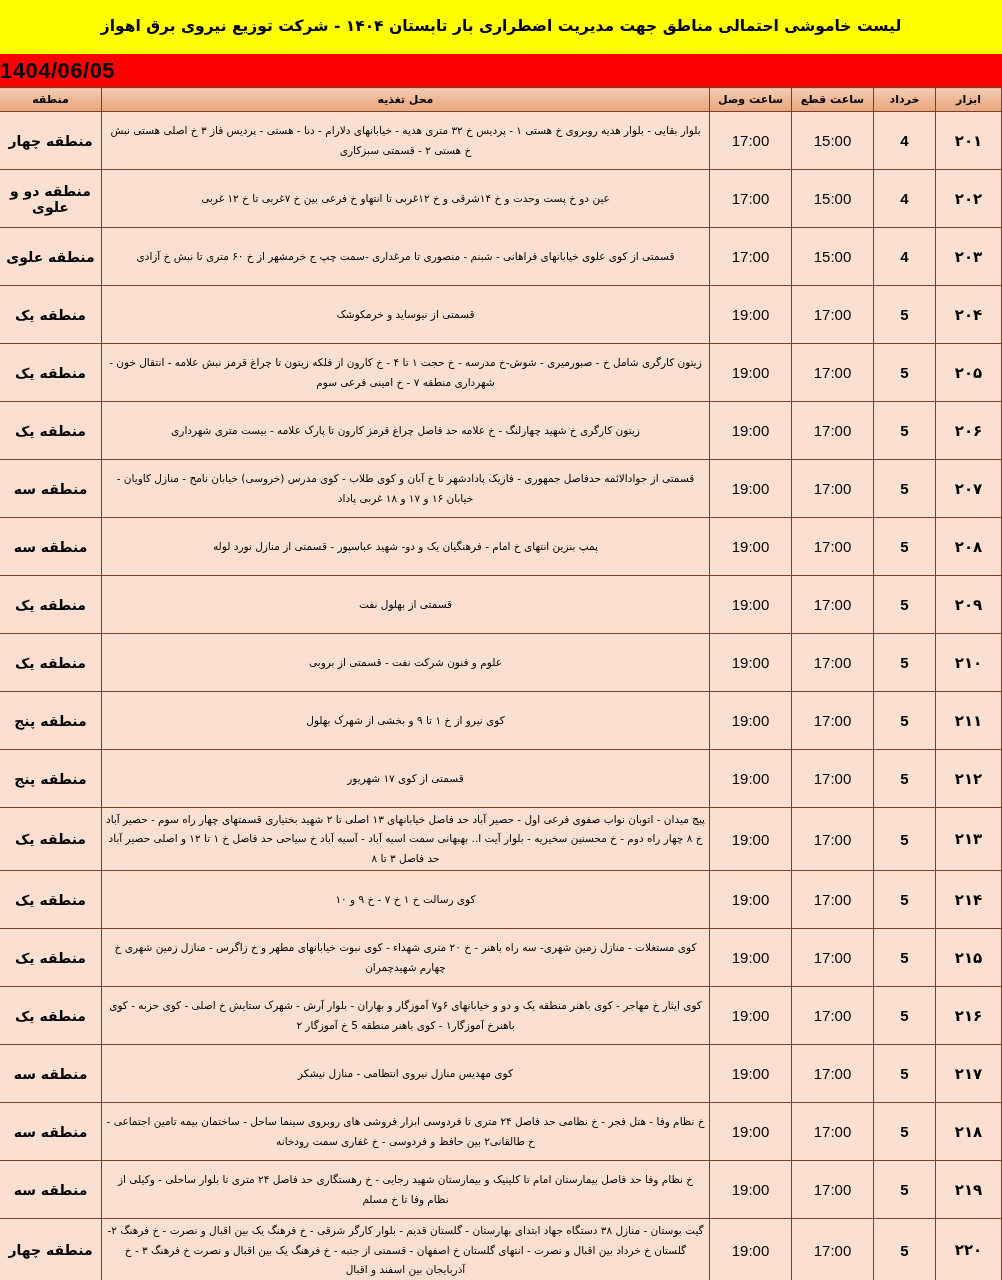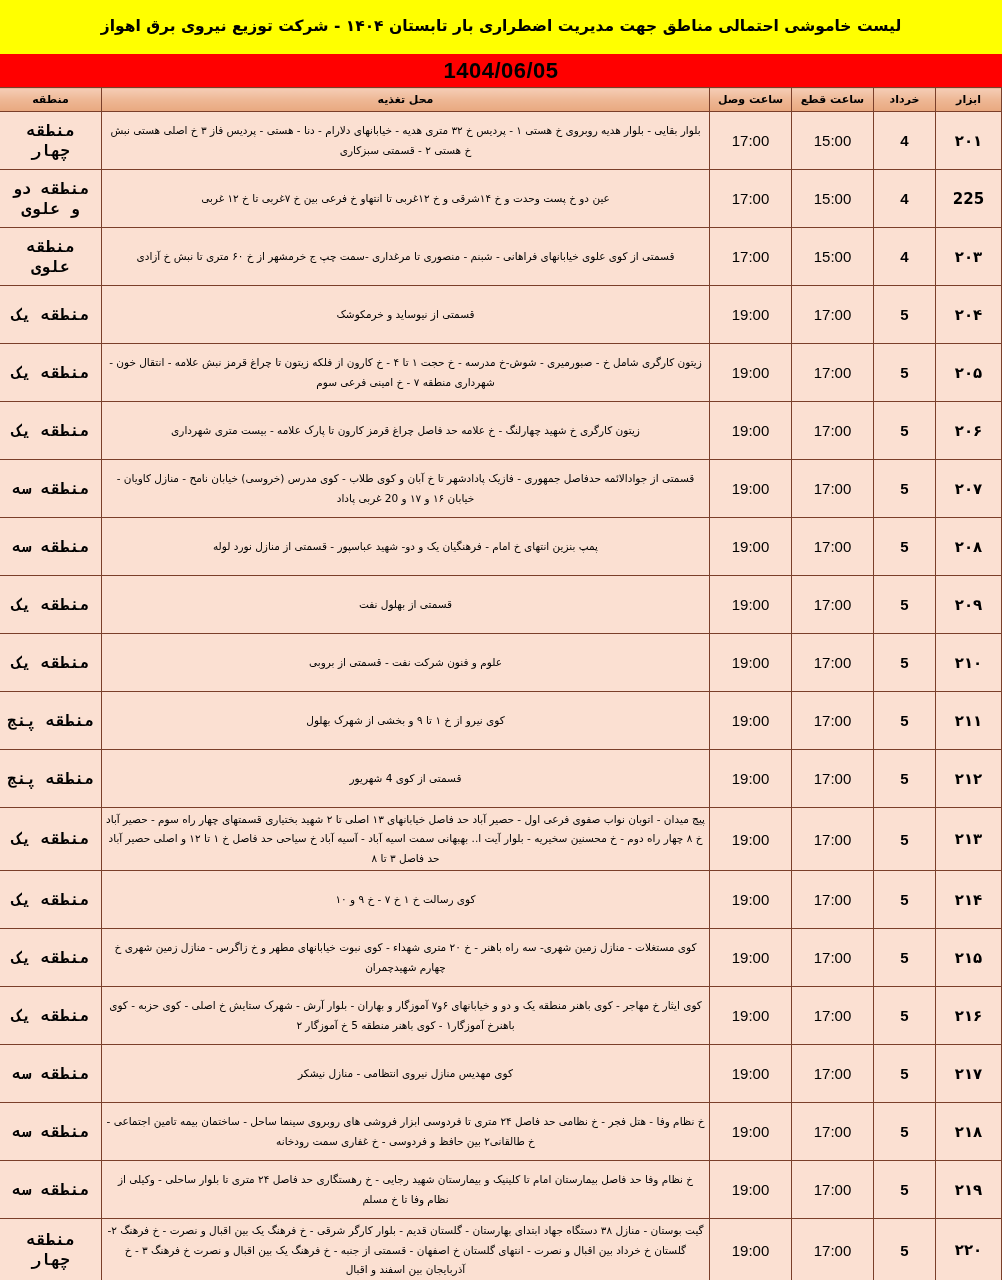--- a/index.html
+++ b/index.html
@@ -36,21 +36,21 @@
     padding: 0 77px;
     line-height: 1.25;
   }
 
   
   .date-bar {
     background: #ff0000;
     height: 33px;
     display: flex;
     align-items: center;
-    justify-content: center;
+    justify-content: flex-end;
   }
   .date-bar .date-text {
     font-size: 22px;
     font-weight: bold;
     color: #000000;
     direction: ltr;
     font-family: "Liberation Sans", sans-serif;
     letter-spacing: 0.5px;
   }
 
@@ -109,24 +109,23 @@
   }
   td.location {
     font-size: 10.5px;
     font-weight: normal;
     text-align: center;
     direction: rtl;
     line-height: 1.85;
     padding: 6px 10px;
   }
   td.zone {
-    font-size: 16px;
-    font-weight: bold;
-    direction: rtl;
-    font-family: Liberation Mono, monospace;
+    font-size: 14px;
+    font-weight: bold;
+    direction: rtl;
   }
 
   tbody tr { height: 58px; }
 </style>
 </head>
 <body>
 
 <div id="page">
 
   <div class="title-bar">
@@ -159,21 +158,21 @@
     <tbody id="table-body">
         <tr>
           <td class="radif">۲۰۱</td>
           <td class="block">4</td>
           <td class="timecell">15:00</td>
           <td class="timecell">17:00</td>
           <td class="location">بلوار بقایی - بلوار هدیه روبروی خ هستی ۱ - پردیس خ ۳۲ متری هدیه - خیابانهای دلارام - دنا - هستی - پردیس فاز ۳ خ اصلی هستی نبش خ هستی ۲ - قسمتی سبزکاری</td>
           <td class="zone">منطقه چهار</td>
         </tr>
         <tr>
-          <td class="radif">225</td>
+          <td class="radif">۲۰۲</td>
           <td class="block">4</td>
           <td class="timecell">15:00</td>
           <td class="timecell">17:00</td>
           <td class="location">عین دو خ پست وحدت و خ ۱۴شرقی و خ ۱۲غربی تا انتهاو خ فرعی بین خ ۷غربی تا خ ۱۲ غربی</td>
           <td class="zone">منطقه دو و علوی</td>
         </tr>
         <tr>
           <td class="radif">۲۰۳</td>
           <td class="block">4</td>
           <td class="timecell">15:00</td>
@@ -203,21 +202,21 @@
           <td class="timecell">17:00</td>
           <td class="timecell">19:00</td>
           <td class="location">زیتون کارگری خ شهید چهارلنگ - خ علامه حد فاصل چراغ قرمز کارون تا پارک علامه - بیست متری شهرداری</td>
           <td class="zone">منطقه یک</td>
         </tr>
         <tr>
           <td class="radif">۲۰۷</td>
           <td class="block">5</td>
           <td class="timecell">17:00</td>
           <td class="timecell">19:00</td>
-          <td class="location">قسمتی از جوادالائمه حدفاصل جمهوری - فازیک پادادشهر تا خ آبان و کوی طلاب - کوی مدرس (خروسی) خیابان نامح - منازل کاویان - خیابان ۱۶ و ۱۷ و 20 غربی پاداد</td>
+          <td class="location">قسمتی از جوادالائمه حدفاصل جمهوری - فازیک پادادشهر تا خ آبان و کوی طلاب - کوی مدرس (خروسی) خیابان نامح - منازل کاویان - خیابان ۱۶ و ۱۷ و ۱۸ غربی پاداد</td>
           <td class="zone">منطقه سه</td>
         </tr>
         <tr>
           <td class="radif">۲۰۸</td>
           <td class="block">5</td>
           <td class="timecell">17:00</td>
           <td class="timecell">19:00</td>
           <td class="location">پمپ بنزین انتهای خ امام - فرهنگیان یک و دو- شهید عباسپور - قسمتی از منازل نورد لوله</td>
           <td class="zone">منطقه سه</td>
         </tr>
@@ -243,21 +242,21 @@
           <td class="timecell">17:00</td>
           <td class="timecell">19:00</td>
           <td class="location">کوی نیرو از خ ۱ تا ۹ و بخشی از شهرک بهلول</td>
           <td class="zone">منطقه پنج</td>
         </tr>
         <tr>
           <td class="radif">۲۱۲</td>
           <td class="block">5</td>
           <td class="timecell">17:00</td>
           <td class="timecell">19:00</td>
-          <td class="location">قسمتی از کوی 4 شهریور</td>
+          <td class="location">قسمتی از کوی ۱۷ شهریور</td>
           <td class="zone">منطقه پنج</td>
         </tr>
         <tr>
           <td class="radif">۲۱۳</td>
           <td class="block">5</td>
           <td class="timecell">17:00</td>
           <td class="timecell">19:00</td>
           <td class="location">پیج میدان - اتوبان نواب صفوی فرعی اول -  حصیر آباد حد فاصل خیابانهای ۱۳ اصلی تا ۲ شهید بختیاری قسمتهای چهار راه سوم - حصیر آباد خ ۸ چهار راه دوم - خ محسنین سخیریه - بلوار آیت ا.. بهبهانی سمت اسیه آباد - آسیه آباد خ سیاحی حد فاصل خ ۱ تا ۱۲ و اصلی حصیر آباد حد فاصل ۳ تا ۸</td>
           <td class="zone">منطقه یک</td>
         </tr>

